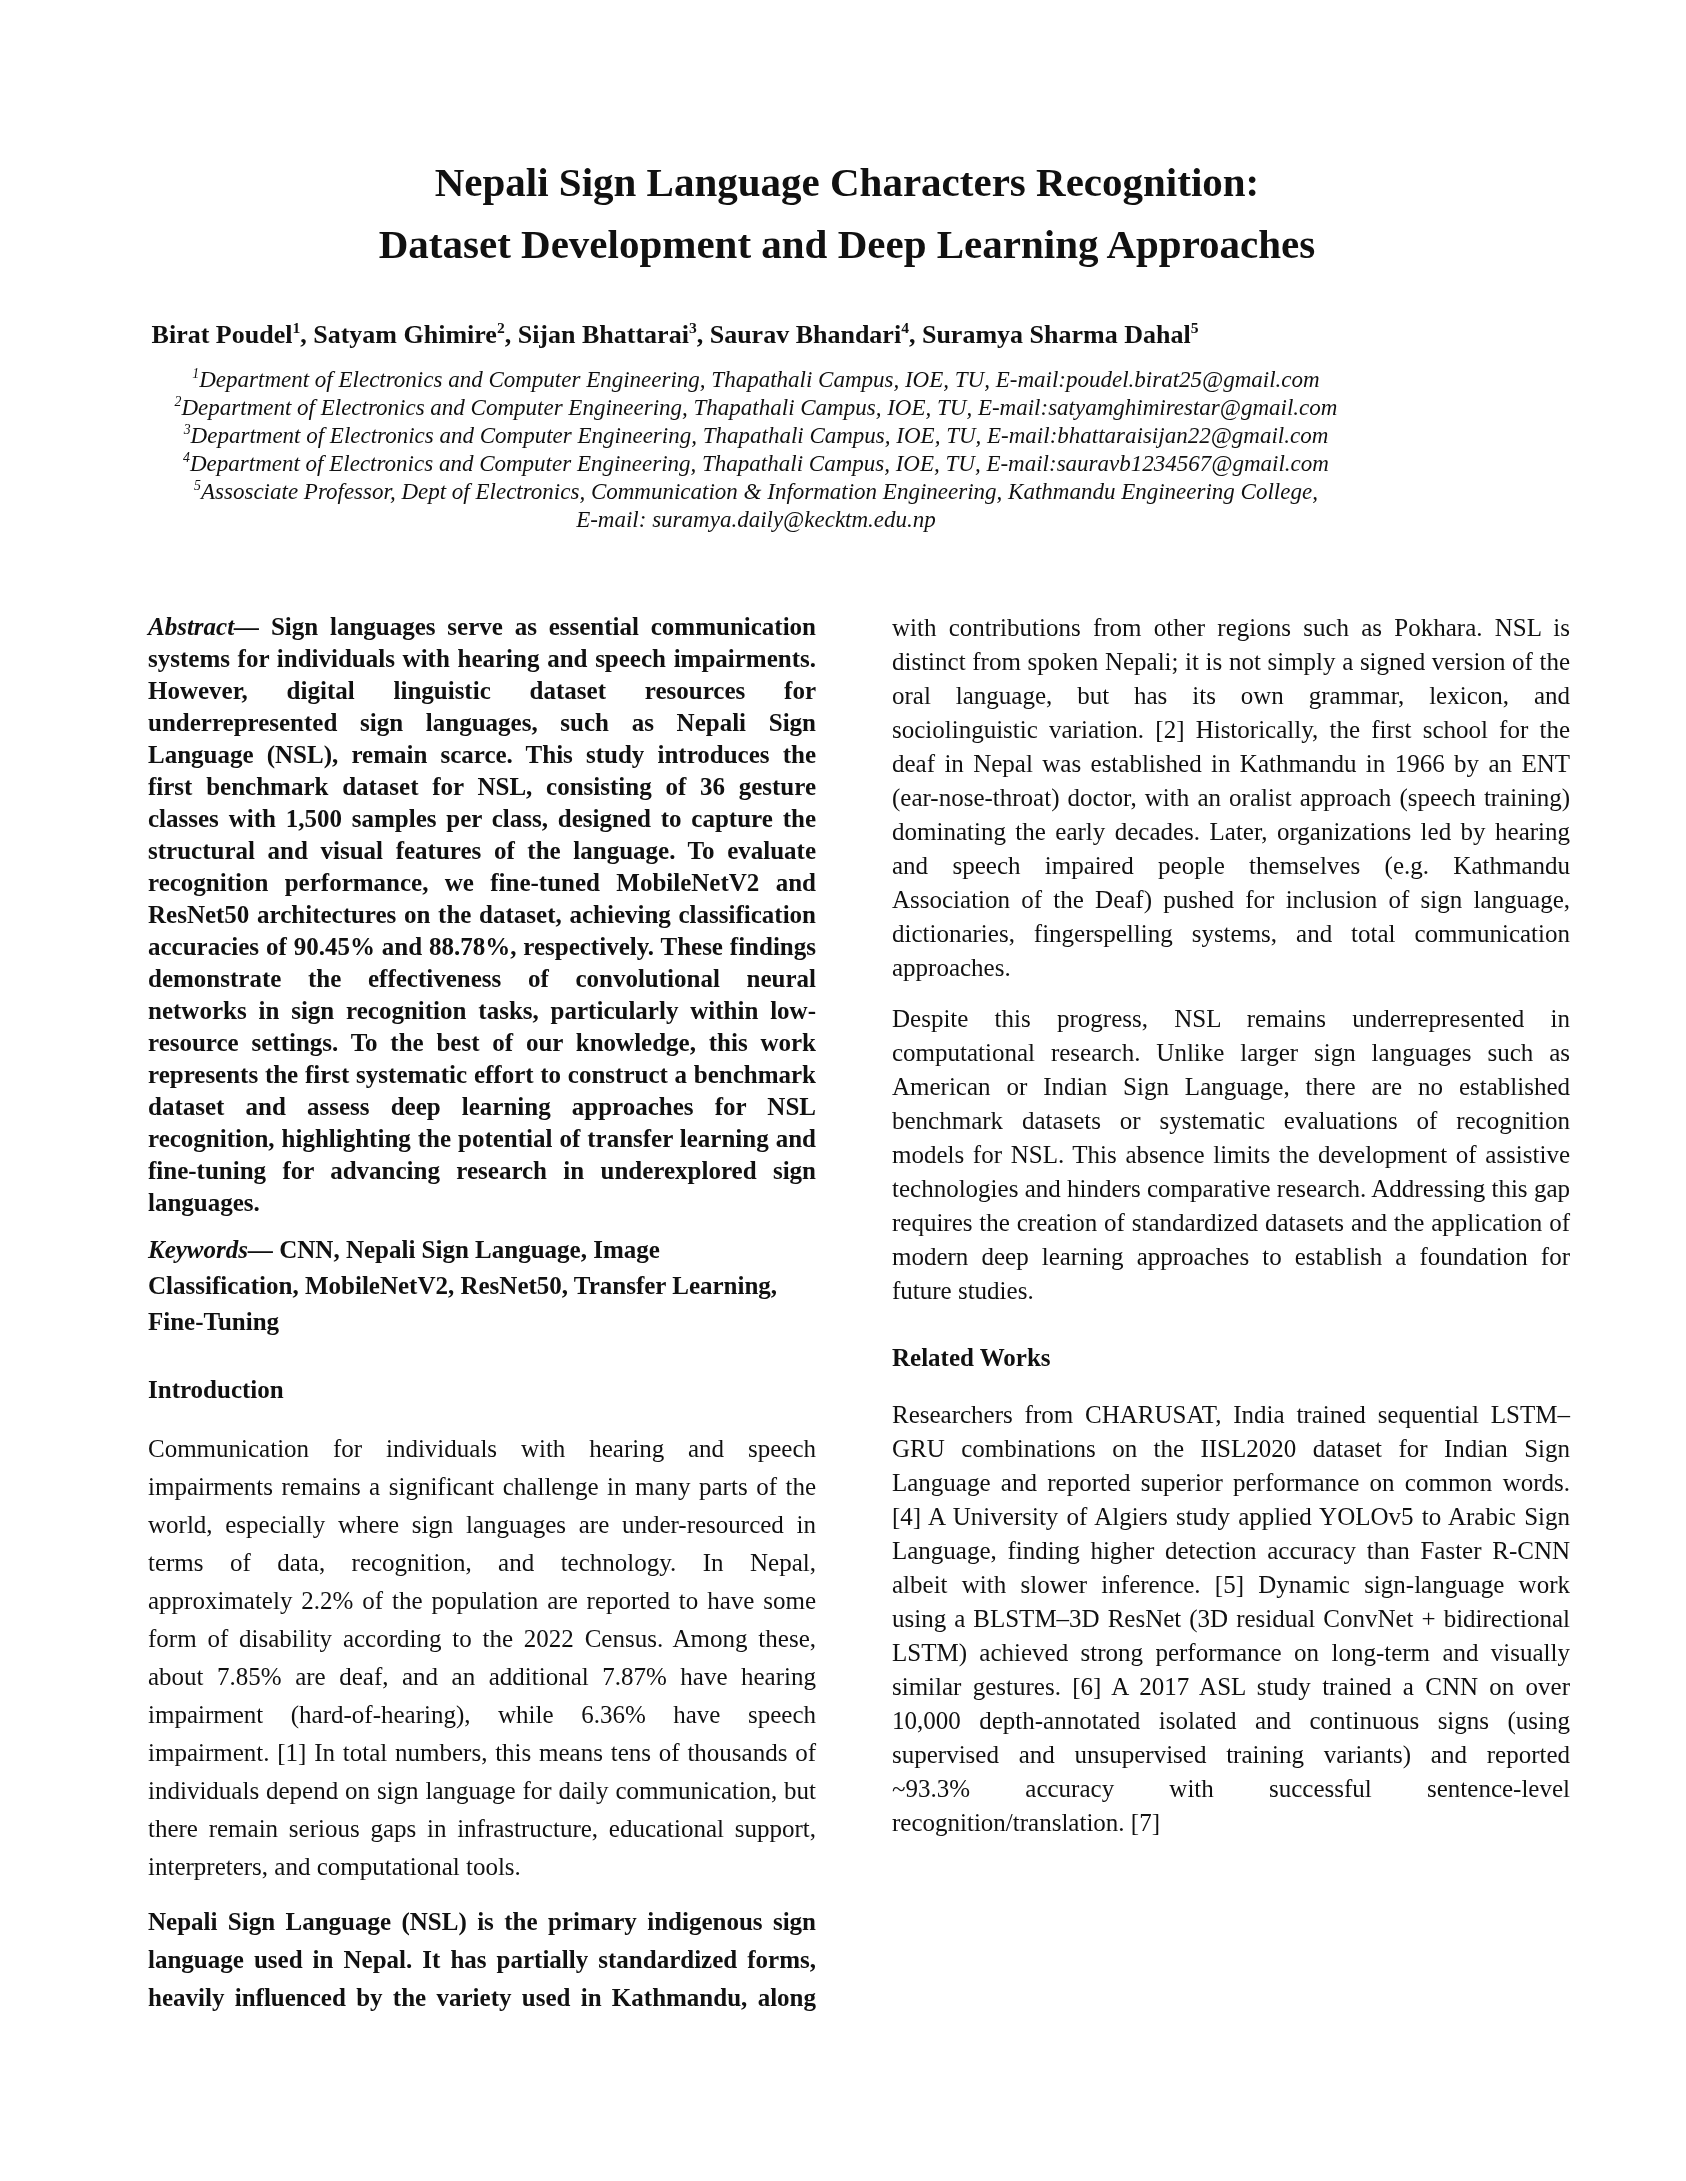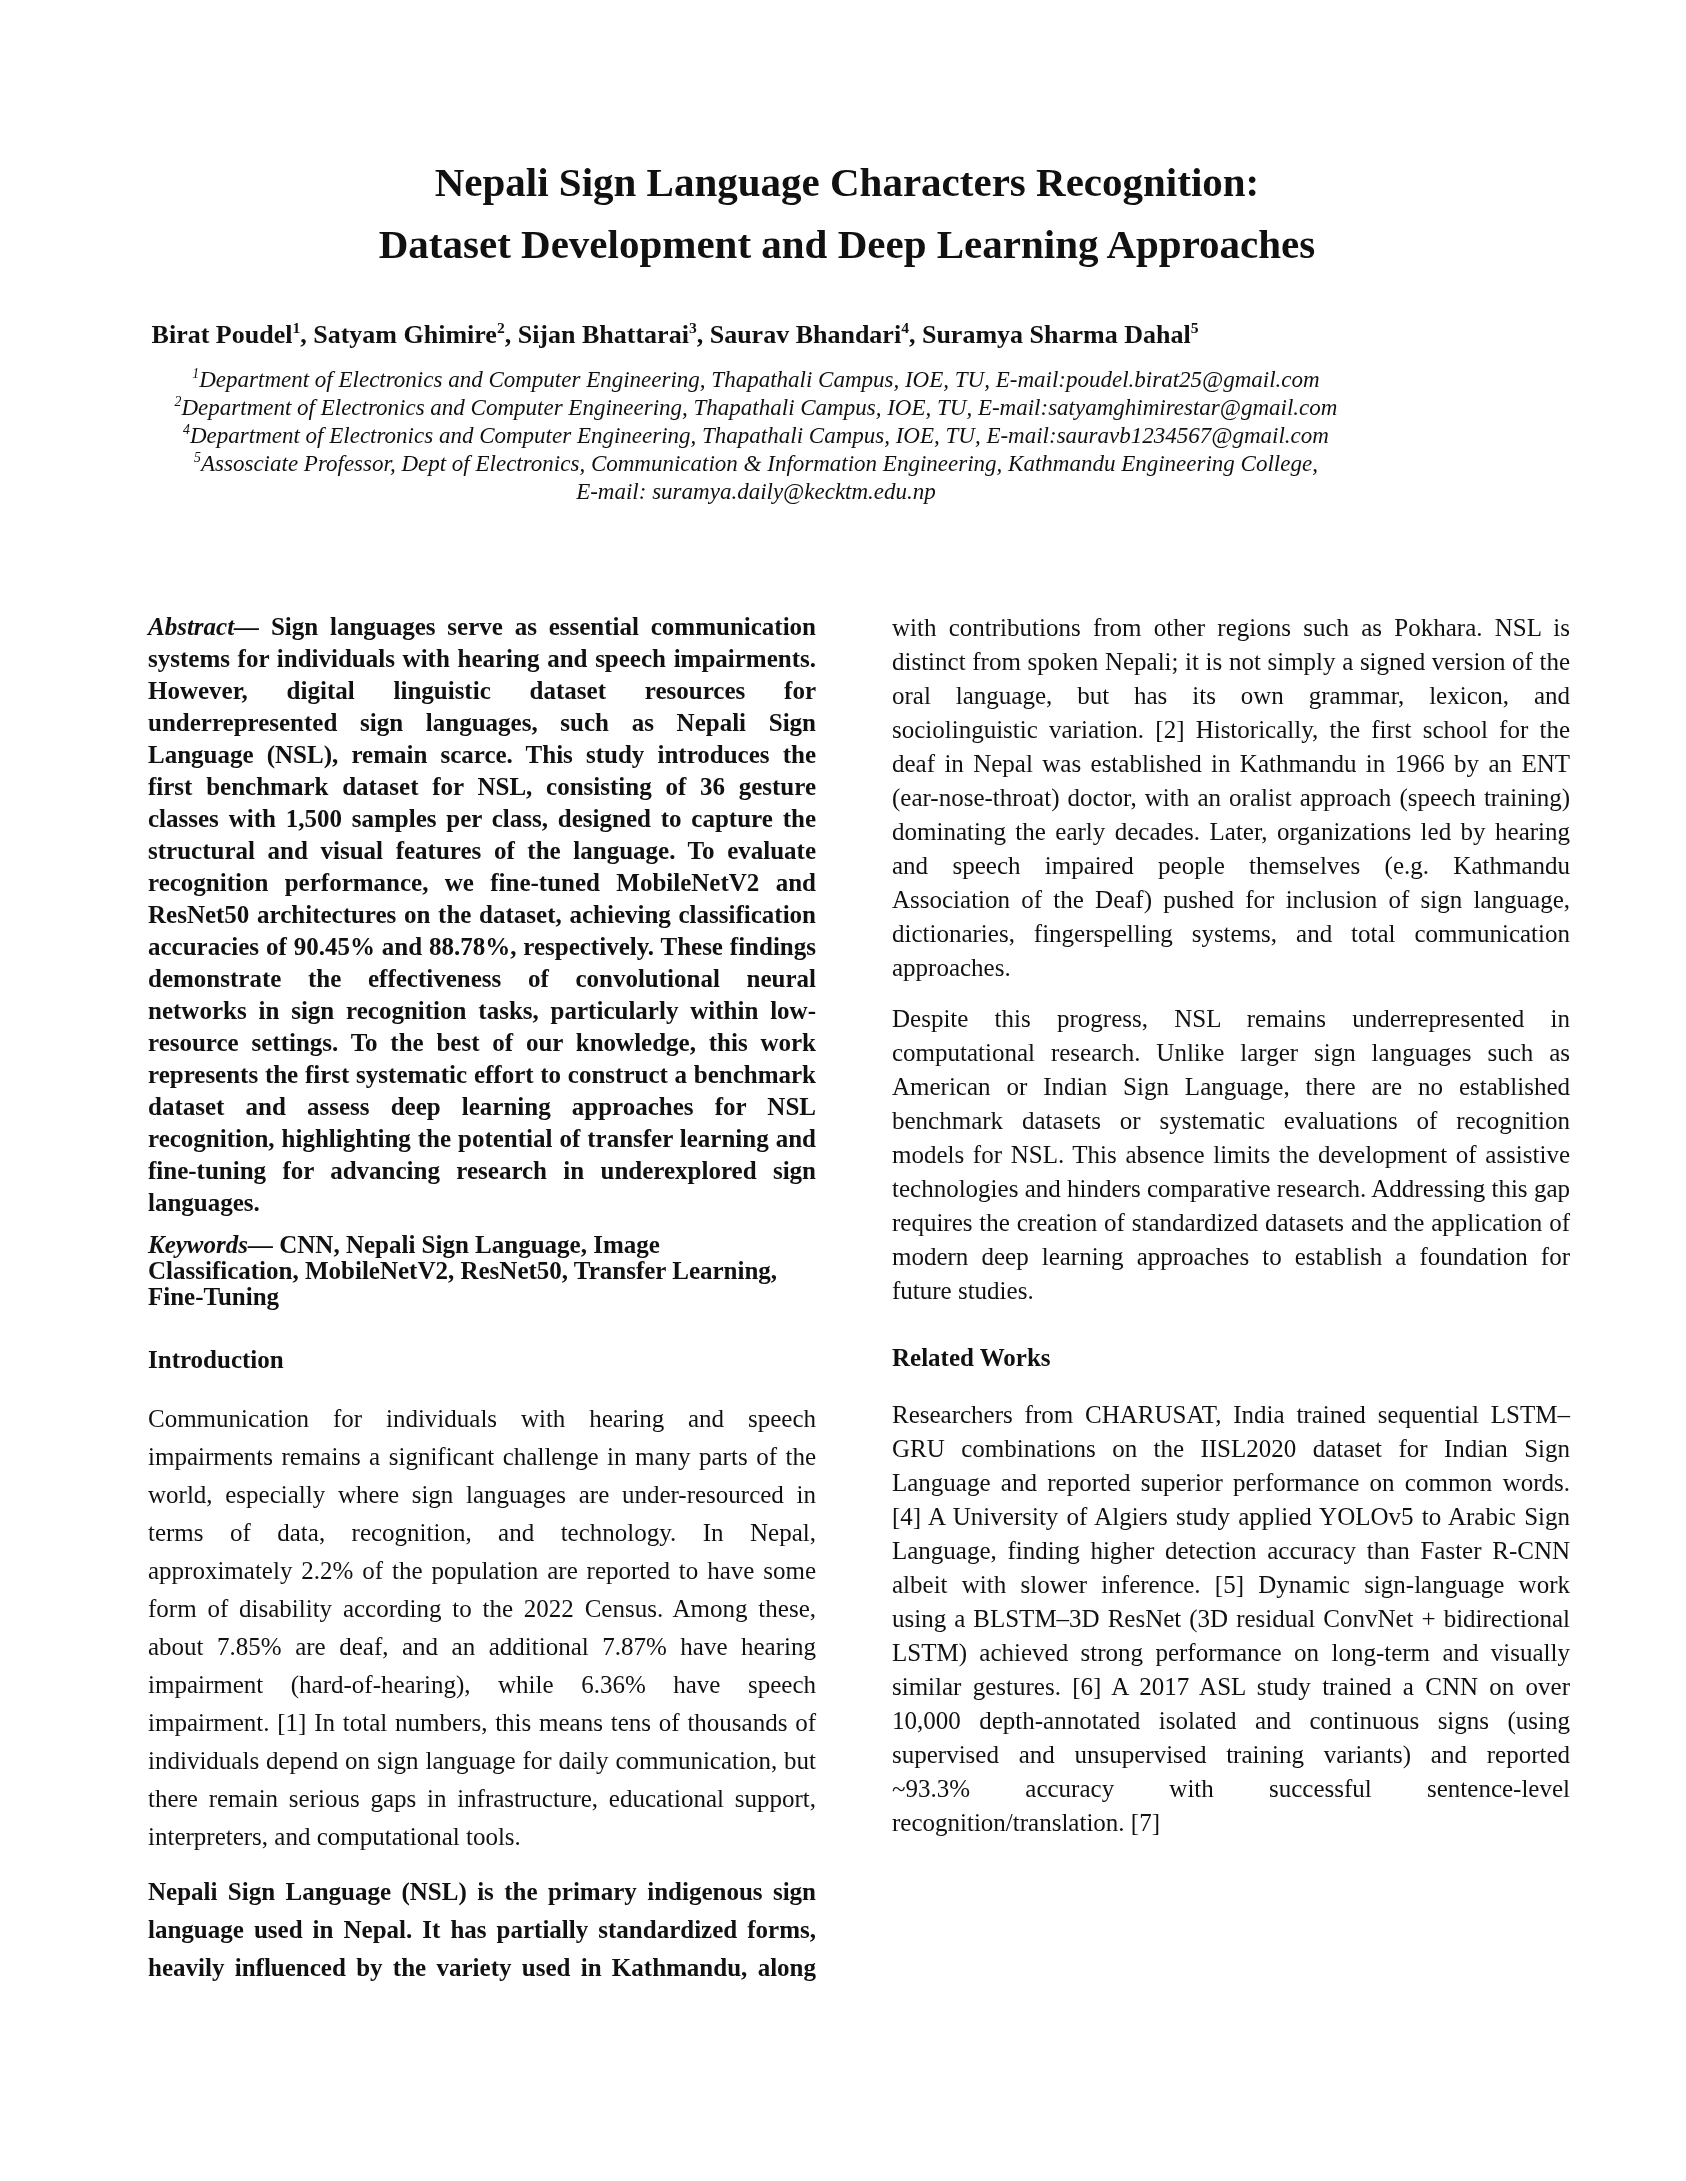--- a/index.html
+++ b/index.html
@@ -22,21 +22,21 @@
   }
   .aff { display: block; }
   .col {
     position: absolute; top: 611px; text-align: justify;
     font-size: 25px;
   }
   .col.left { left: 148px; width: 668px; }
   .col.right { left: 892px; width: 678px; }
   .abstract { font-weight: bold; line-height: 32px; margin: 0 0 13px 0; }
   .abstract em, .keywords em { font-style: italic; }
-  .keywords { font-weight: bold; line-height: 26px; margin: 0 0 33px 0; text-align: left; }
+  .keywords { font-weight: bold; line-height: 36px; margin: 0 0 33px 0; text-align: left; }
   h2.section {
     font-size: 25px; font-weight: bold; margin: 0 0 24px 0; line-height: 33px;
   }
   p.body { margin: 0 0 16.5px 0; line-height: 38px; }
   .right p.body { line-height: 34px; }
   .right h2.section { margin-top: 33px; }
 </style>
 </head>
 <body>
 
@@ -45,20 +45,21 @@
   <span>Dataset Development and Deep Learning Approaches</span>
 </h1>
 
 <div class="authors">
   <span><span>Birat Poudel</span><sup>1</sup><span>, </span></span><span><span>Satyam Ghimire</span><sup>2</sup><span>, </span></span><span><span>Sijan Bhattarai</span><sup>3</sup><span>, </span></span><span><span>Saurav Bhandari</span><sup>4</sup><span>, </span></span><span><span>Suramya Sharma Dahal</span><sup>5</sup><span></span></span>
 </div>
 
 <div class="affs">
   <span class="aff"><sup>1</sup><span>Department of Electronics and Computer Engineering, Thapathali Campus, IOE, TU, E-mail:poudel.birat25@gmail.com</span></span>
   <span class="aff"><sup>2</sup><span>Department of Electronics and Computer Engineering, Thapathali Campus, IOE, TU, E-mail:satyamghimirestar@gmail.com</span></span>
+  <span class="aff"><sup>3</sup><span>Department of Electronics and Computer Engineering, Thapathali Campus, IOE, TU, E-mail:bhattaraisijan22@gmail.com</span></span>
   <span class="aff"><sup>4</sup><span>Department of Electronics and Computer Engineering, Thapathali Campus, IOE, TU, E-mail:sauravb1234567@gmail.com</span></span>
   <span class="aff"><sup>5</sup><span>Assosciate Professor, Dept of Electronics, Communication &amp; Information Engineering, Kathmandu Engineering College,</span></span>
   <span class="aff"><span>E-mail: suramya.daily@kecktm.edu.np</span></span>
 </div>
 
 <div class="col left">
   <p class="abstract"><em>Abstract—</em><span> Sign languages serve as essential communication systems for individuals with hearing and speech impairments. However, digital linguistic dataset resources for underrepresented sign languages, such as Nepali Sign Language (NSL), remain scarce. This study introduces the first benchmark dataset for NSL, consisting of 36 gesture classes with 1,500 samples per class, designed to capture the structural and visual features of the language. To evaluate recognition performance, we fine-tuned MobileNetV2 and ResNet50 architectures on the dataset, achieving classification accuracies of 90.45% and 88.78%, respectively. These findings demonstrate the effectiveness of convolutional neural networks in sign recognition tasks, particularly within low-resource settings. To the best of our knowledge, this work represents the first systematic effort to construct a benchmark dataset and assess deep learning approaches for NSL recognition, highlighting the potential of transfer learning and fine-tuning for advancing research in underexplored sign languages.</span></p>
   <p class="keywords"><em>Keywords—</em><span> CNN, Nepali Sign Language, Image Classification, MobileNetV2, ResNet50, Transfer Learning, Fine-Tuning</span></p>
   <h2 class="section">Introduction</h2>
   <p class="body">Communication for individuals with hearing and speech impairments remains a significant challenge in many parts of the world, especially where sign languages are under-resourced in terms of data, recognition, and technology. In Nepal, approximately 2.2% of the population are reported to have some form of disability according to the 2022 Census. Among these, about 7.85% are deaf, and an additional 7.87% have hearing impairment (hard-of-hearing), while 6.36% have speech impairment. [1] In total numbers, this means tens of thousands of individuals depend on sign language for daily communication, but there remain serious gaps in infrastructure, educational support, interpreters, and computational tools.</p>

